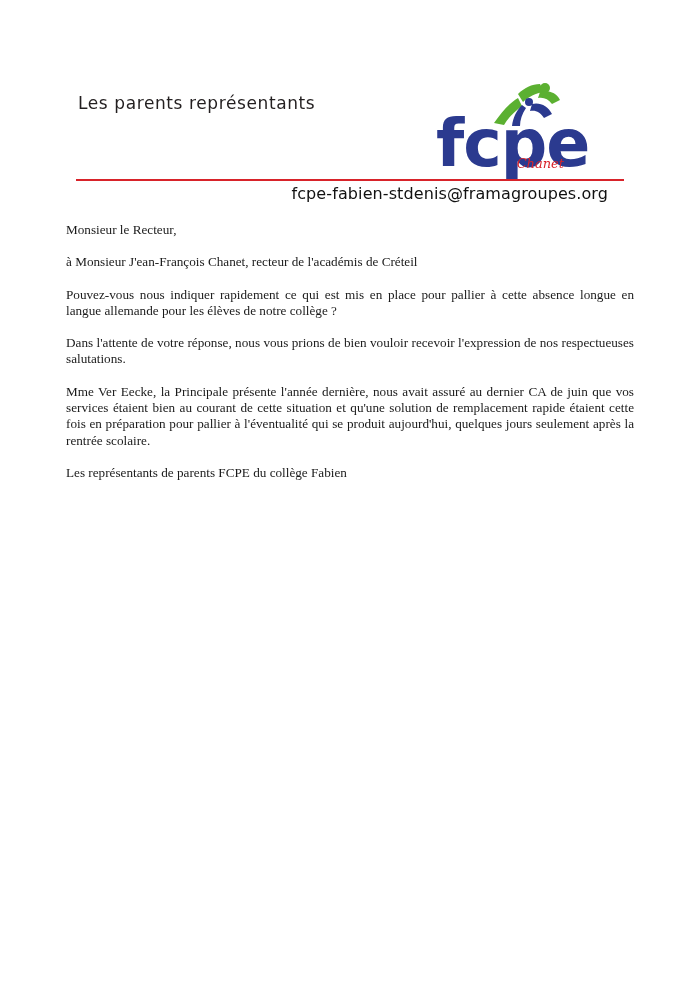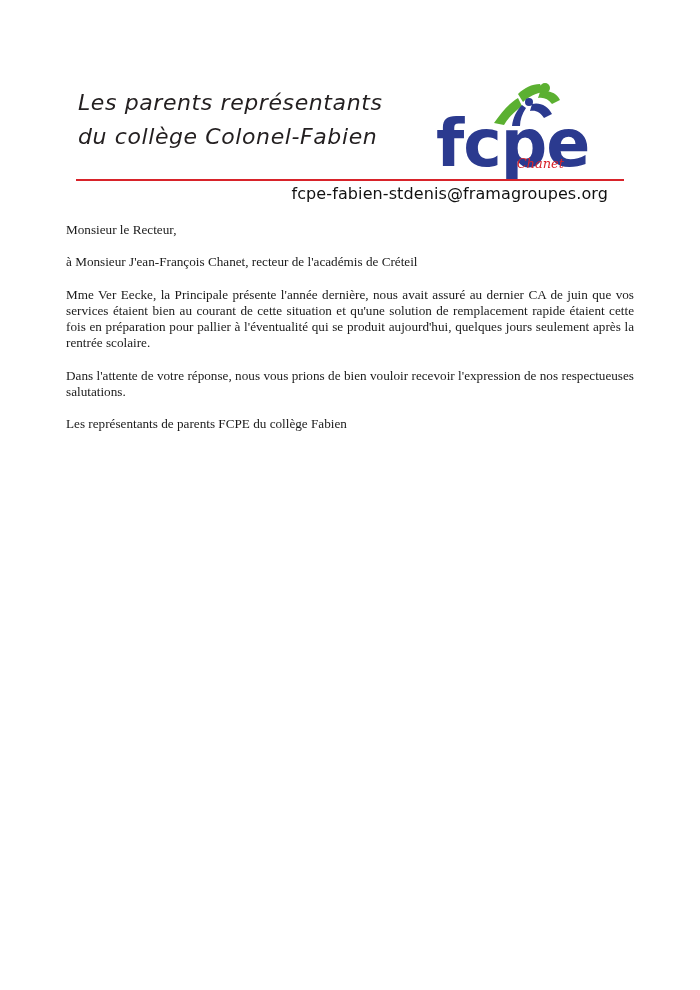--- a/index.html
+++ b/index.html
@@ -37,26 +37,25 @@
     width: 100%;
     height: 100%;
   }
 
   .lh-title {
     position: absolute;
     left: 8px;
     top: 10px;
     width: 360px;
     font-family: "DejaVu Sans", sans-serif;
-    font-size: 22px;
+    font-size: 17px;
     line-height: 34px;
     color: #231f20;
     letter-spacing: 0.6px;
     font-weight: 400;
-    font-style: italic;
   }
   .lh-title .line2 {
     display: block;
   }
 
   .lh-rule {
     position: absolute;
     left: 6px;
     top: 103px;
     width: 548px;
@@ -134,21 +133,20 @@
 </head>
 <body>
 
 <div class="page">
 
   <div class="letterhead">
     <div class="letterhead-inner">
 
       <div class="lh-title">
         <span>Les parents représentants</span>
-        <span class="line2">du collège Colonel-Fabien</span>
       </div>
 
       <div class="fcpe-logo">
         <div class="fcpe-mark">
           <svg viewBox="0 0 74 46" width="74" height="46" aria-hidden="true">
             <path d="M2 40 L30 40 L30 14 L2 14 Z" fill="#ffffff"></path>
             <path d="M6 41 C14 30, 20 22, 30 16 L34 24 C26 30, 20 36, 16 43 Z" fill="#5bb031"></path>
             <path d="M30 12 C36 6, 44 2, 52 2 L56 10 C48 11, 40 15, 35 20 Z" fill="#5bb031"></path>
             <circle cx="57" cy="6" r="5" fill="#5bb031"></circle>
             <path d="M52 10 C60 8, 68 10, 72 18 L64 22 C60 17, 56 15, 50 16 Z" fill="#5bb031"></path>
@@ -163,18 +161,19 @@
 
       <div class="lh-rule"></div>
 
       <div class="lh-email">fcpe-fabien-stdenis@framagroupes.org</div>
     </div>
   </div>
 
   <div class="body-text">
     <p class="nojust">Monsieur le Recteur,</p>
     <p class="nojust">à Monsieur J'ean-François Chanet, recteur de l'académis de Créteil</p>
+    <p>Pouvez-vous nous indiquer rapidement ce qui est mis en place pour pallier à cette absence longue en langue allemande pour les élèves de notre collège ?</p>
+    <p>Dans l'attente de votre réponse, nous vous prions de bien vouloir recevoir l'expression de nos respectueuses salutations.</p>
     <p>Mme Ver Eecke, la Principale présente l'année dernière, nous avait assuré au dernier CA de juin que vos services étaient bien au courant de cette situation et qu'une solution de remplacement rapide étaient cette fois en préparation pour pallier à l'éventualité qui se produit aujourd'hui, quelques jours seulement après la rentrée scolaire.</p>
-    <p>Dans l'attente de votre réponse, nous vous prions de bien vouloir recevoir l'expression de nos respectueuses salutations.</p>
     <p class="nojust last">Les représentants de parents FCPE du collège Fabien</p>
   </div>
 
 </div>
 
 </body></html>

